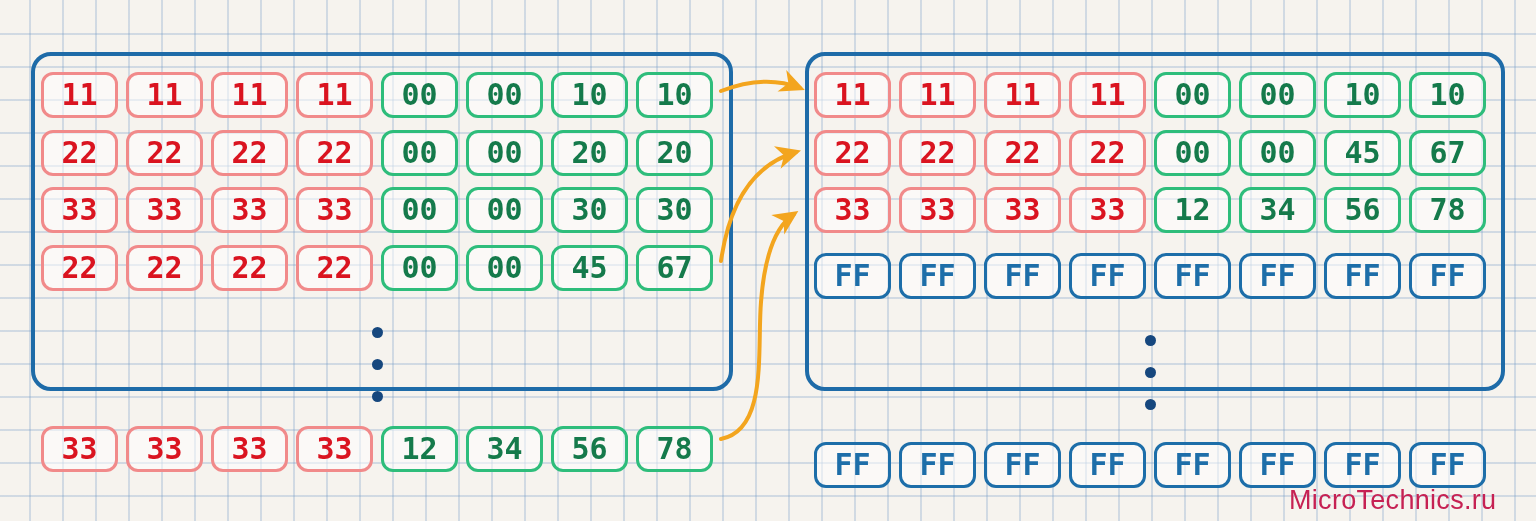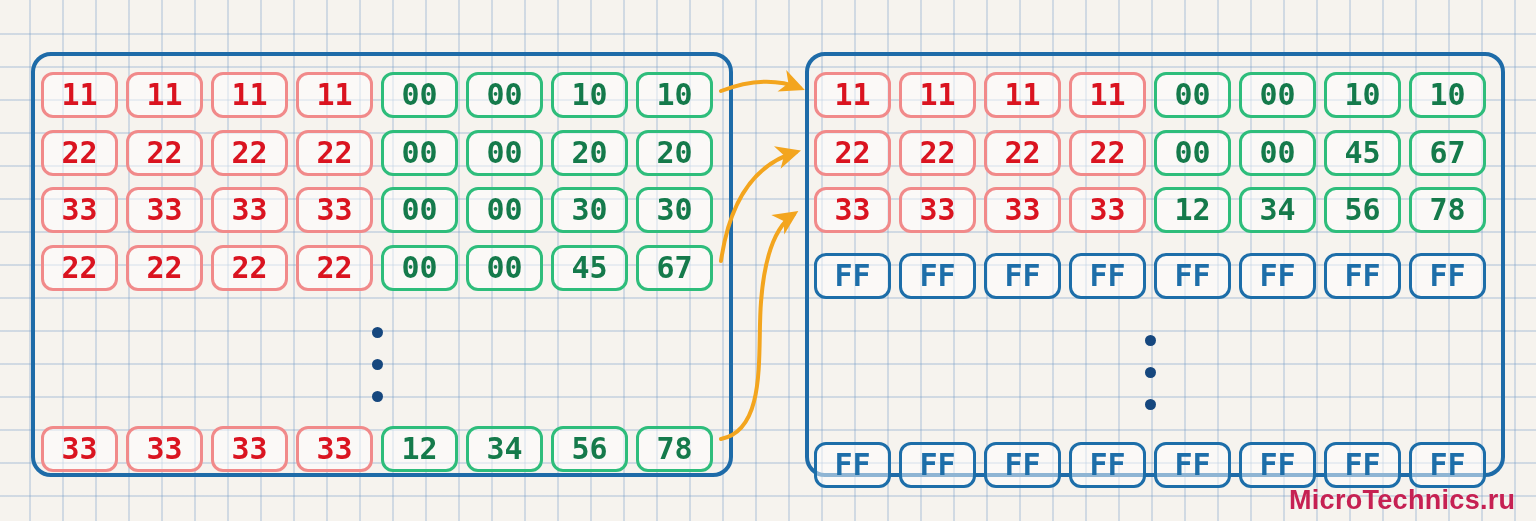--- a/index.html
+++ b/index.html
@@ -6,21 +6,21 @@
   body{
     width:1536px;height:521px;position:relative;overflow:hidden;
     background-color:var(--background,#f6f3ee);
     background-image:
       repeating-linear-gradient(90deg, transparent 0 31.4px, var(--grid-line,rgba(110,152,196,.28)) 31.4px 33px),
       repeating-linear-gradient(180deg, transparent 0 31.4px, var(--grid-line,rgba(110,152,196,.28)) 31.4px 33px);
     background-position:-2px 2px;
     font-family:"DejaVu Sans Mono", monospace;
   }
   .panel{
-    position:absolute;top:52px;height:425px;box-sizing:border-box;
+    position:absolute;top:52px;height:339px;box-sizing:border-box;
     border:4px solid var(--panel-border,#1e6ba8);border-radius:20px;
     padding:16px 19px 0 9px;
   }
   #left-panel{left:31px;width:702px;}
   #right-panel{left:805px;width:700px;}
   .row{display:flex;gap:8px;justify-content:center;margin-bottom:11.5px;}
   .cell{
     width:77px;height:46px;flex:none;box-sizing:border-box;
     border:3px solid;border-radius:12px;
     display:flex;align-items:center;justify-content:center;
@@ -30,21 +30,21 @@
   .cell.red{border-color:var(--cell-red-border,#f18a8a);color:var(--cell-red-text,#da1420);}
   .cell.green{border-color:var(--cell-green-border,#2ebd7b);color:var(--cell-green-text,#157a4b);}
   .cell.blue{border-color:var(--cell-blue-border,#1d6ea9);color:var(--cell-blue-text,#1d6ea9);margin-top:8px;}
   .dots{height:124px;display:flex;flex-direction:column;align-items:center;justify-content:center;gap:21px;}
   .dot{width:11px;height:11px;border-radius:50%;background:var(--ellipsis-dot,#16477e);}
   #arrow-layer{position:absolute;left:0;top:0;width:1536px;height:521px;pointer-events:none;}
   #arrow-layer .arrow{stroke:var(--arrow,#f3a51e);stroke-width:4;fill:none;stroke-linecap:round;}
   #arrow-layer marker path{fill:var(--arrow,#f3a51e);}
   .watermark{
     position:absolute;left:1289px;top:485px;
-    font-family:"Liberation Sans", sans-serif;font-weight:700;font-size:27px;
+    font-family:"Liberation Sans", sans-serif;font-weight:400;font-size:27px;
     color:var(--watermark-text,#c62153);letter-spacing:.3px;
   }
 </style>
 </head>
 <body style="--background: #f6f3ee; --grid-line: rgba(110,152,196,0.28); --panel-border: #1e6ba8; --cell-red-border: #f18a8a; --cell-red-text: #da1420; --cell-green-border: #2ebd7b; --cell-green-text: #157a4b; --cell-blue-border: #1d6ea9; --cell-blue-text: #1d6ea9; --arrow: #f3a51e; --ellipsis-dot: #16477e; --watermark-text: #c62153;">
 
 <div id="left-panel" class="panel">
     <div class="row">
       <div class="cell red">11</div>
       <div class="cell red">11</div>

